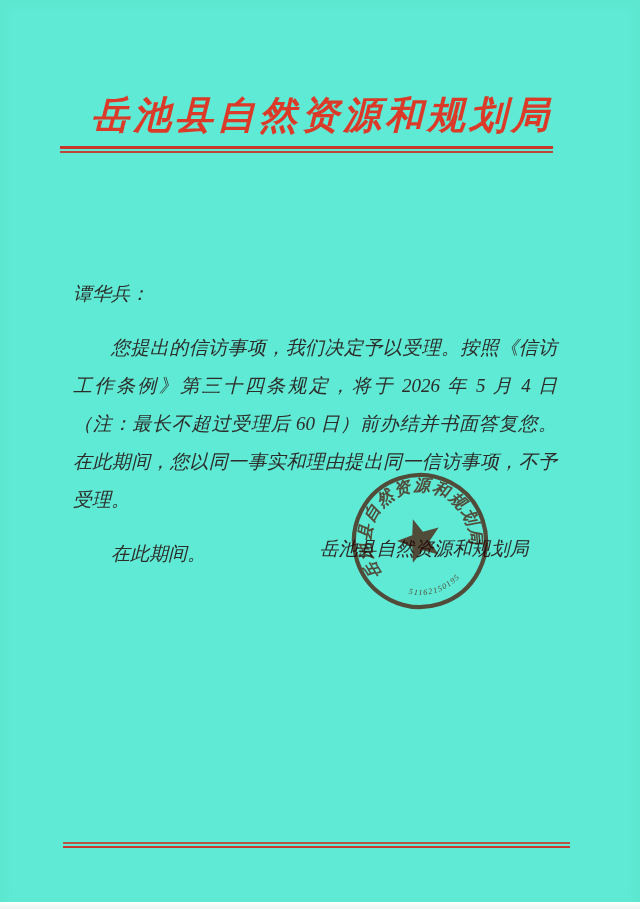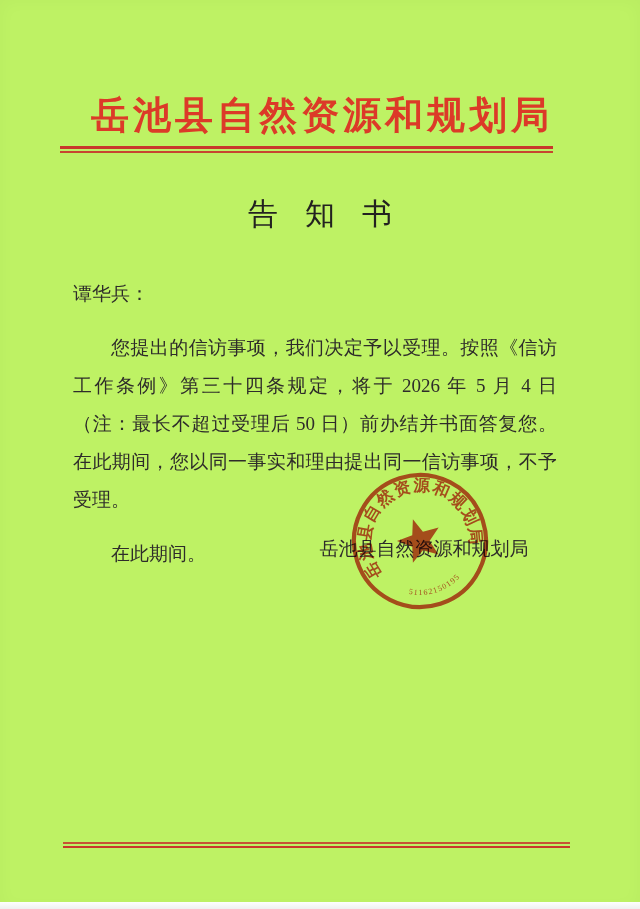--- a/index.html
+++ b/index.html
@@ -10,23 +10,24 @@
   }
   html,body{margin:0;padding:0;}
   body{
     background:#e9e9e9;
     font-family:"Liberation Serif","DejaVu Serif",serif;
   }
   .page{
     position:relative;
     width:640px;height:909px;
     margin:0 auto;
-    background:#bef264;
+    background:#5eead4;
     overflow:hidden;
     box-shadow:inset 0 0 18px rgba(0,0,0,0.03);
+    font-style:italic;
   }
   
   .scan-edge{
     position:absolute;left:0;bottom:0;width:100%;height:7px;
     background:linear-gradient(to bottom,#fefefd,#eef1ef);
   }
   .letterhead{
     position:absolute;top:90px;left:0;width:100%;
     text-align:center;
     font-size:38px;line-height:50px;
@@ -92,25 +93,24 @@
 
 <div class="page">
 
   <div class="letterhead">岳池县自然资源和规划局</div>
 
   <div class="rule rule-top">
     <div class="rl a"></div>
     <div class="rl b"></div>
   </div>
 
-  <div class="doc-title">告知书</div>
 
   <div class="body-text">
     <p class="salutation">谭华兵：</p>
-    <p class="indent">您提出的信访事项，我们决定予以受理。按照《信访工作条例》第三十四条规定，将于 2026 年 5 月 4 日（注：最长不超过受理后 50 日）前办结并书面答复您。在此期间，您以同一事实和理由提出同一信访事项，不予受理。</p>
+    <p class="indent">您提出的信访事项，我们决定予以受理。按照《信访工作条例》第三十四条规定，将于 2026 年 5 月 4 日（注：最长不超过受理后 60 日）前办结并书面答复您。在此期间，您以同一事实和理由提出同一信访事项，不予受理。</p>
     <p class="indent">在此期间。</p>
   </div>
 
   <div class="sign-block">
     <div class="sig-org">岳池县自然资源和规划局</div>
   </div>
 
   <svg class="seal" viewBox="0 0 150 150">
     <circle class="ring" cx="75" cy="75" r="66"></circle>
     <polygon class="star" points="75,52 80.6,67.2 96.9,67.9 84.1,78 88.5,93.6 75,84.6 61.5,93.6 65.9,78 53.1,67.9 69.4,67.2"></polygon>

